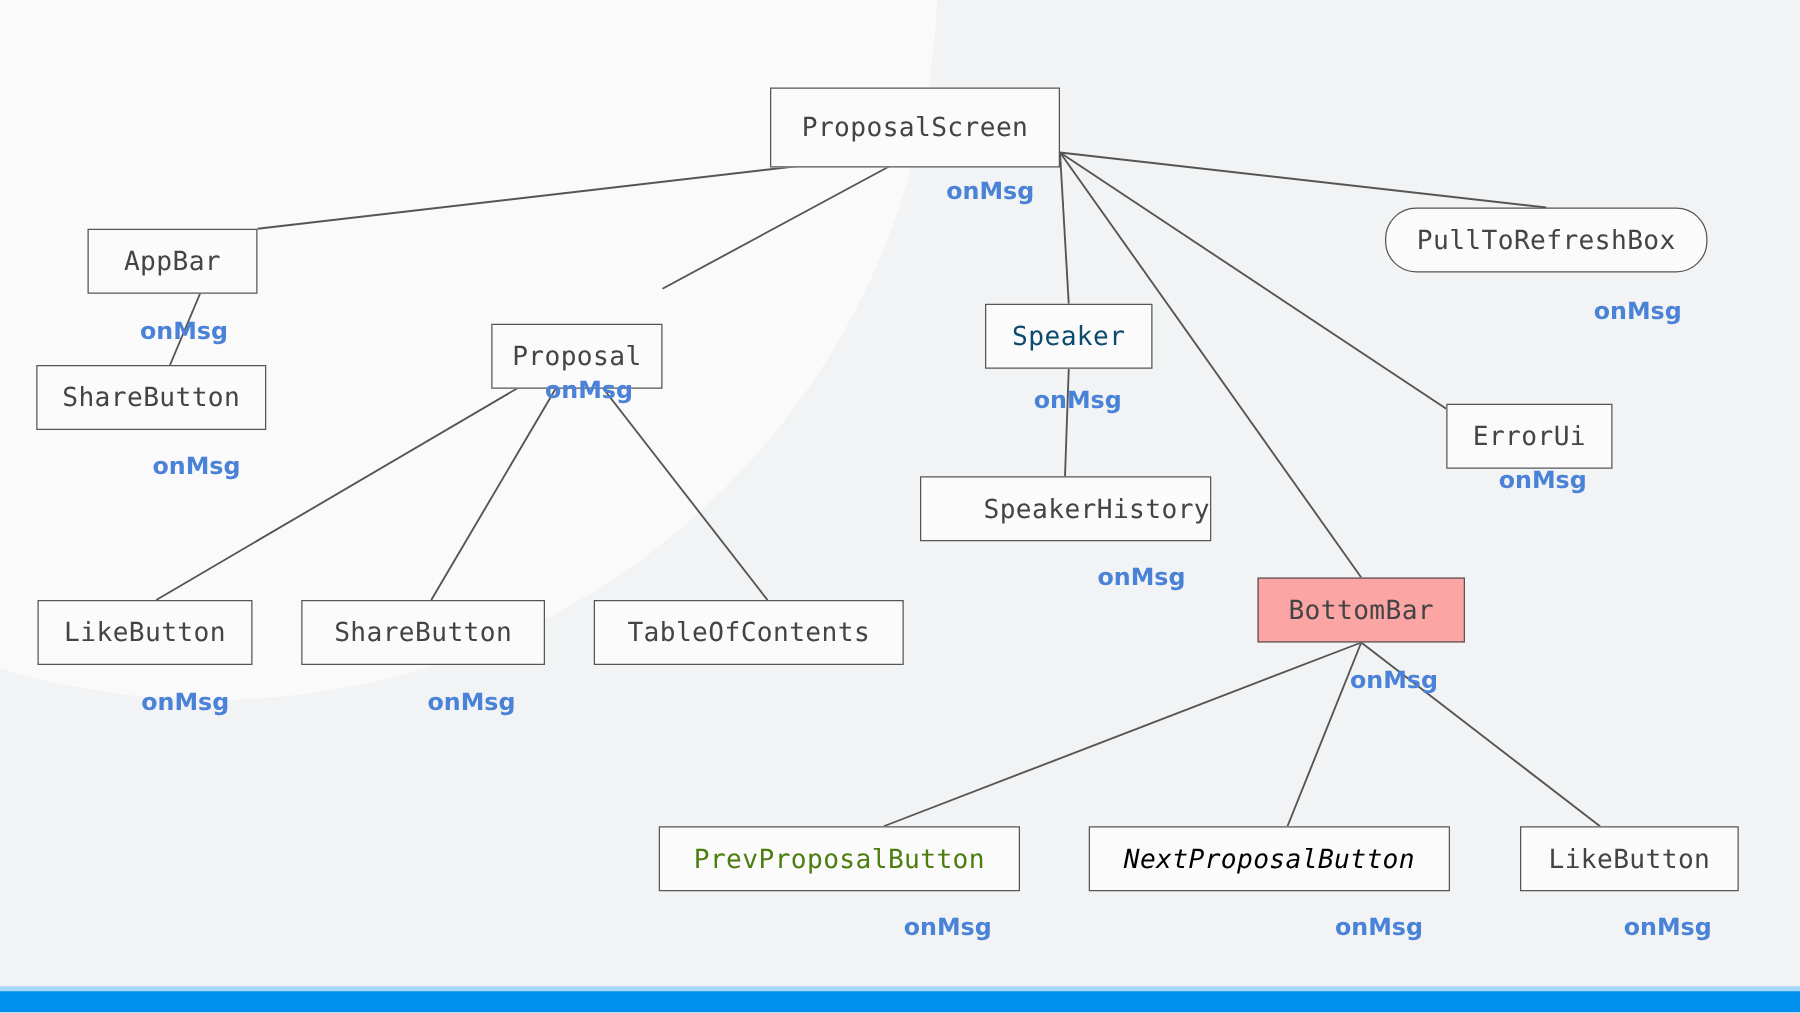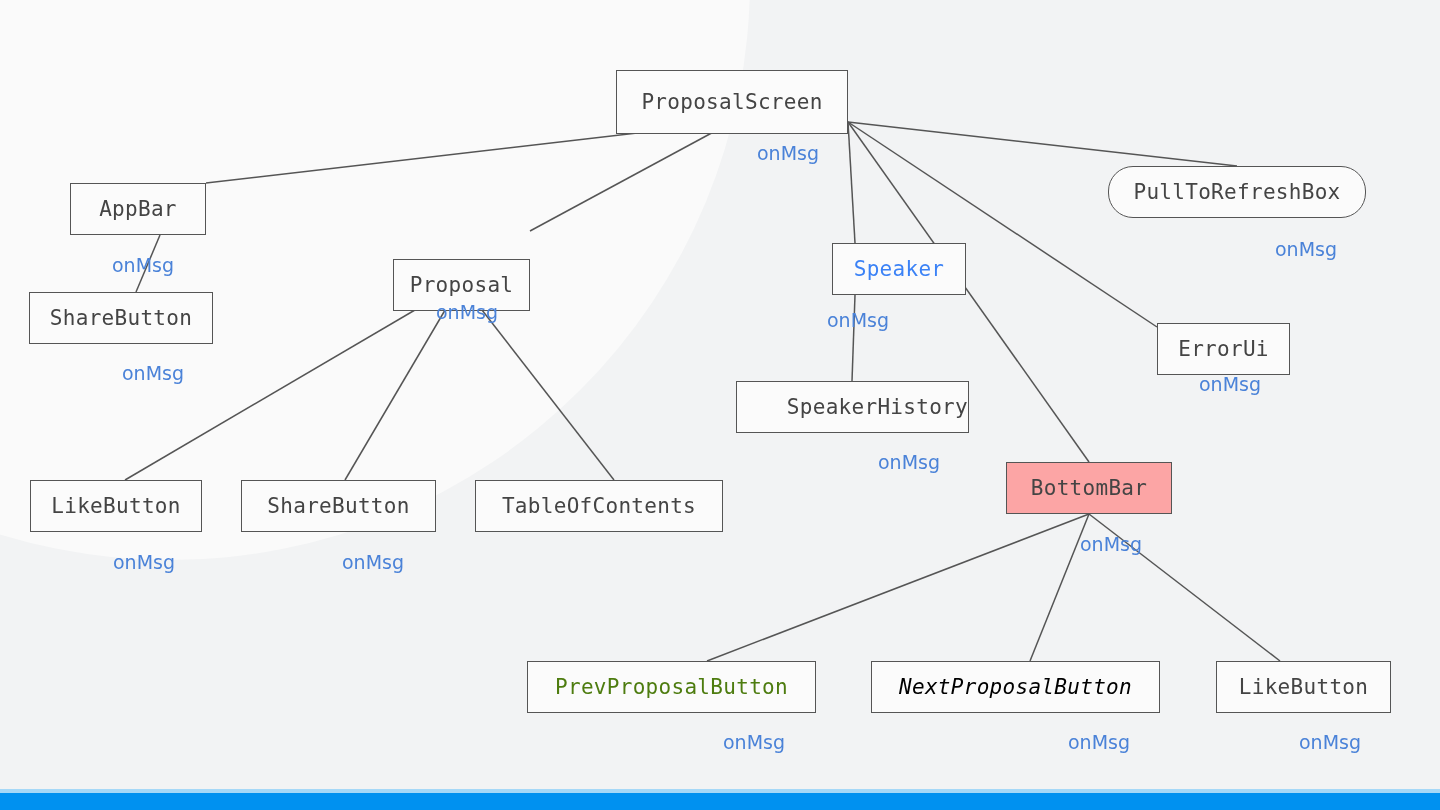--- a/index.html
+++ b/index.html
@@ -48,20 +48,21 @@
     white-space: nowrap;
     line-height: 1;
   }
   .edge-label {
     position: absolute;
     color: #4a82d8;
     font-family: "DejaVu Sans", sans-serif;
     font-size: 19px;
     white-space: nowrap;
     line-height: 1;
+    font-weight: bold;
   }
   #progress-track {
     position: absolute;
     left: 0;
     width: 1440px;
     background: #a6d8f7;
   }
   #progress-fill {
     position: absolute;
     left: 0;
@@ -105,21 +106,21 @@
       </div>
       <div class="node" style="left: 30px; top: 480px; width: 172px; height: 52px; background: rgb(251, 251, 251); border-color: rgb(85, 85, 85); color: rgb(68, 68, 68);">
         <span>LikeButton</span>
       </div>
       <div class="node" style="left: 241px; top: 480px; width: 195px; height: 52px; background: rgb(251, 251, 251); border-color: rgb(85, 85, 85); color: rgb(68, 68, 68);">
         <span>ShareButton</span>
       </div>
       <div class="node" style="left: 475px; top: 480px; width: 248px; height: 52px; background: rgb(251, 251, 251); border-color: rgb(85, 85, 85); color: rgb(68, 68, 68);">
         <span>TableOfContents</span>
       </div>
-      <div class="node" style="left: 788px; top: 243px; width: 134px; height: 52px; background: rgb(251, 251, 251); border-color: rgb(85, 85, 85); color: #3b82f6; margin-left: 44px;">
+      <div class="node" style="left: 788px; top: 243px; width: 134px; height: 52px; background: rgb(251, 251, 251); border-color: rgb(85, 85, 85); color: #0c4a6e;">
         <span>Speaker</span>
       </div>
       <div class="node" style="left: 736px; top: 381px; width: 233px; height: 52px; background: rgb(251, 251, 251); border-color: rgb(85, 85, 85); color: rgb(68, 68, 68); justify-content: flex-end;">
         <span>SpeakerHistory</span>
       </div>
       <div class="node" style="left: 1108px; top: 166px; width: 258px; height: 52px; background: rgb(251, 251, 251); border-color: rgb(85, 85, 85); color: rgb(68, 68, 68); border-radius: 25px;">
         <span>PullToRefreshBox</span>
       </div>
       <div class="node" style="left: 1157px; top: 301px; width: 133px; height: 52px; background: rgb(251, 251, 251); border-color: rgb(85, 85, 85); color: rgb(68, 68, 68); margin-top: 22px;">
         <span>ErrorUi</span>

